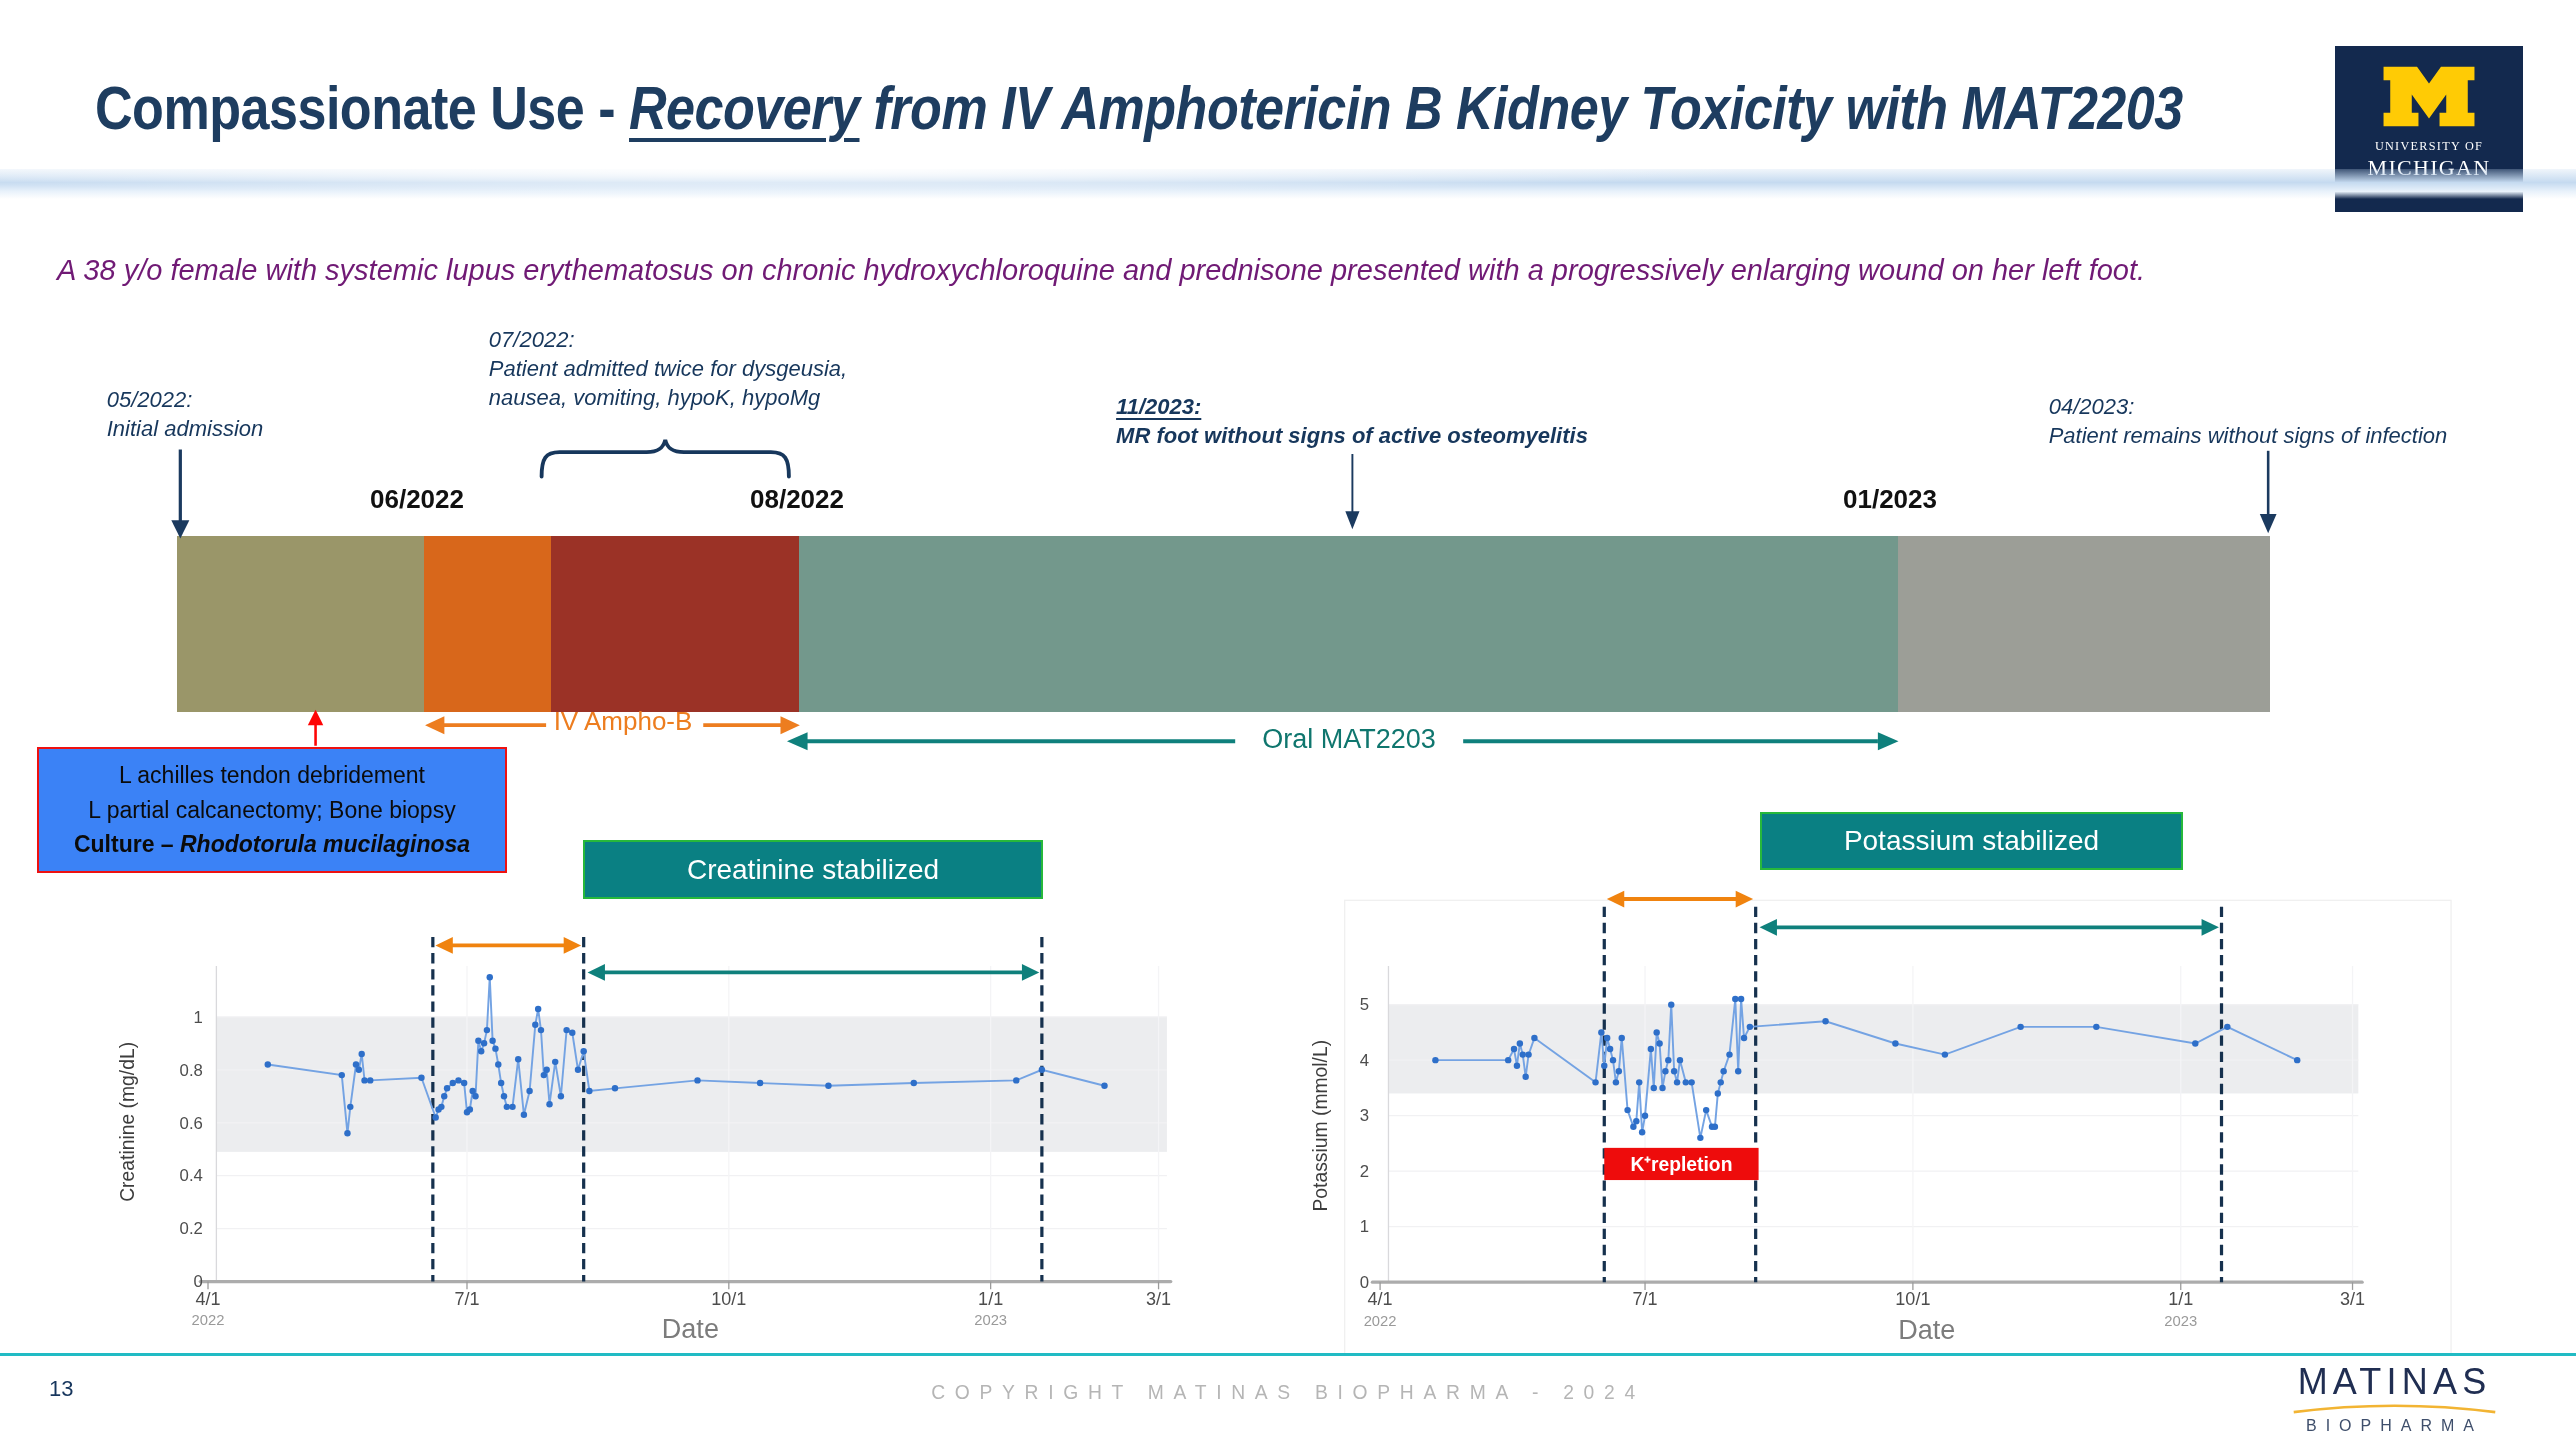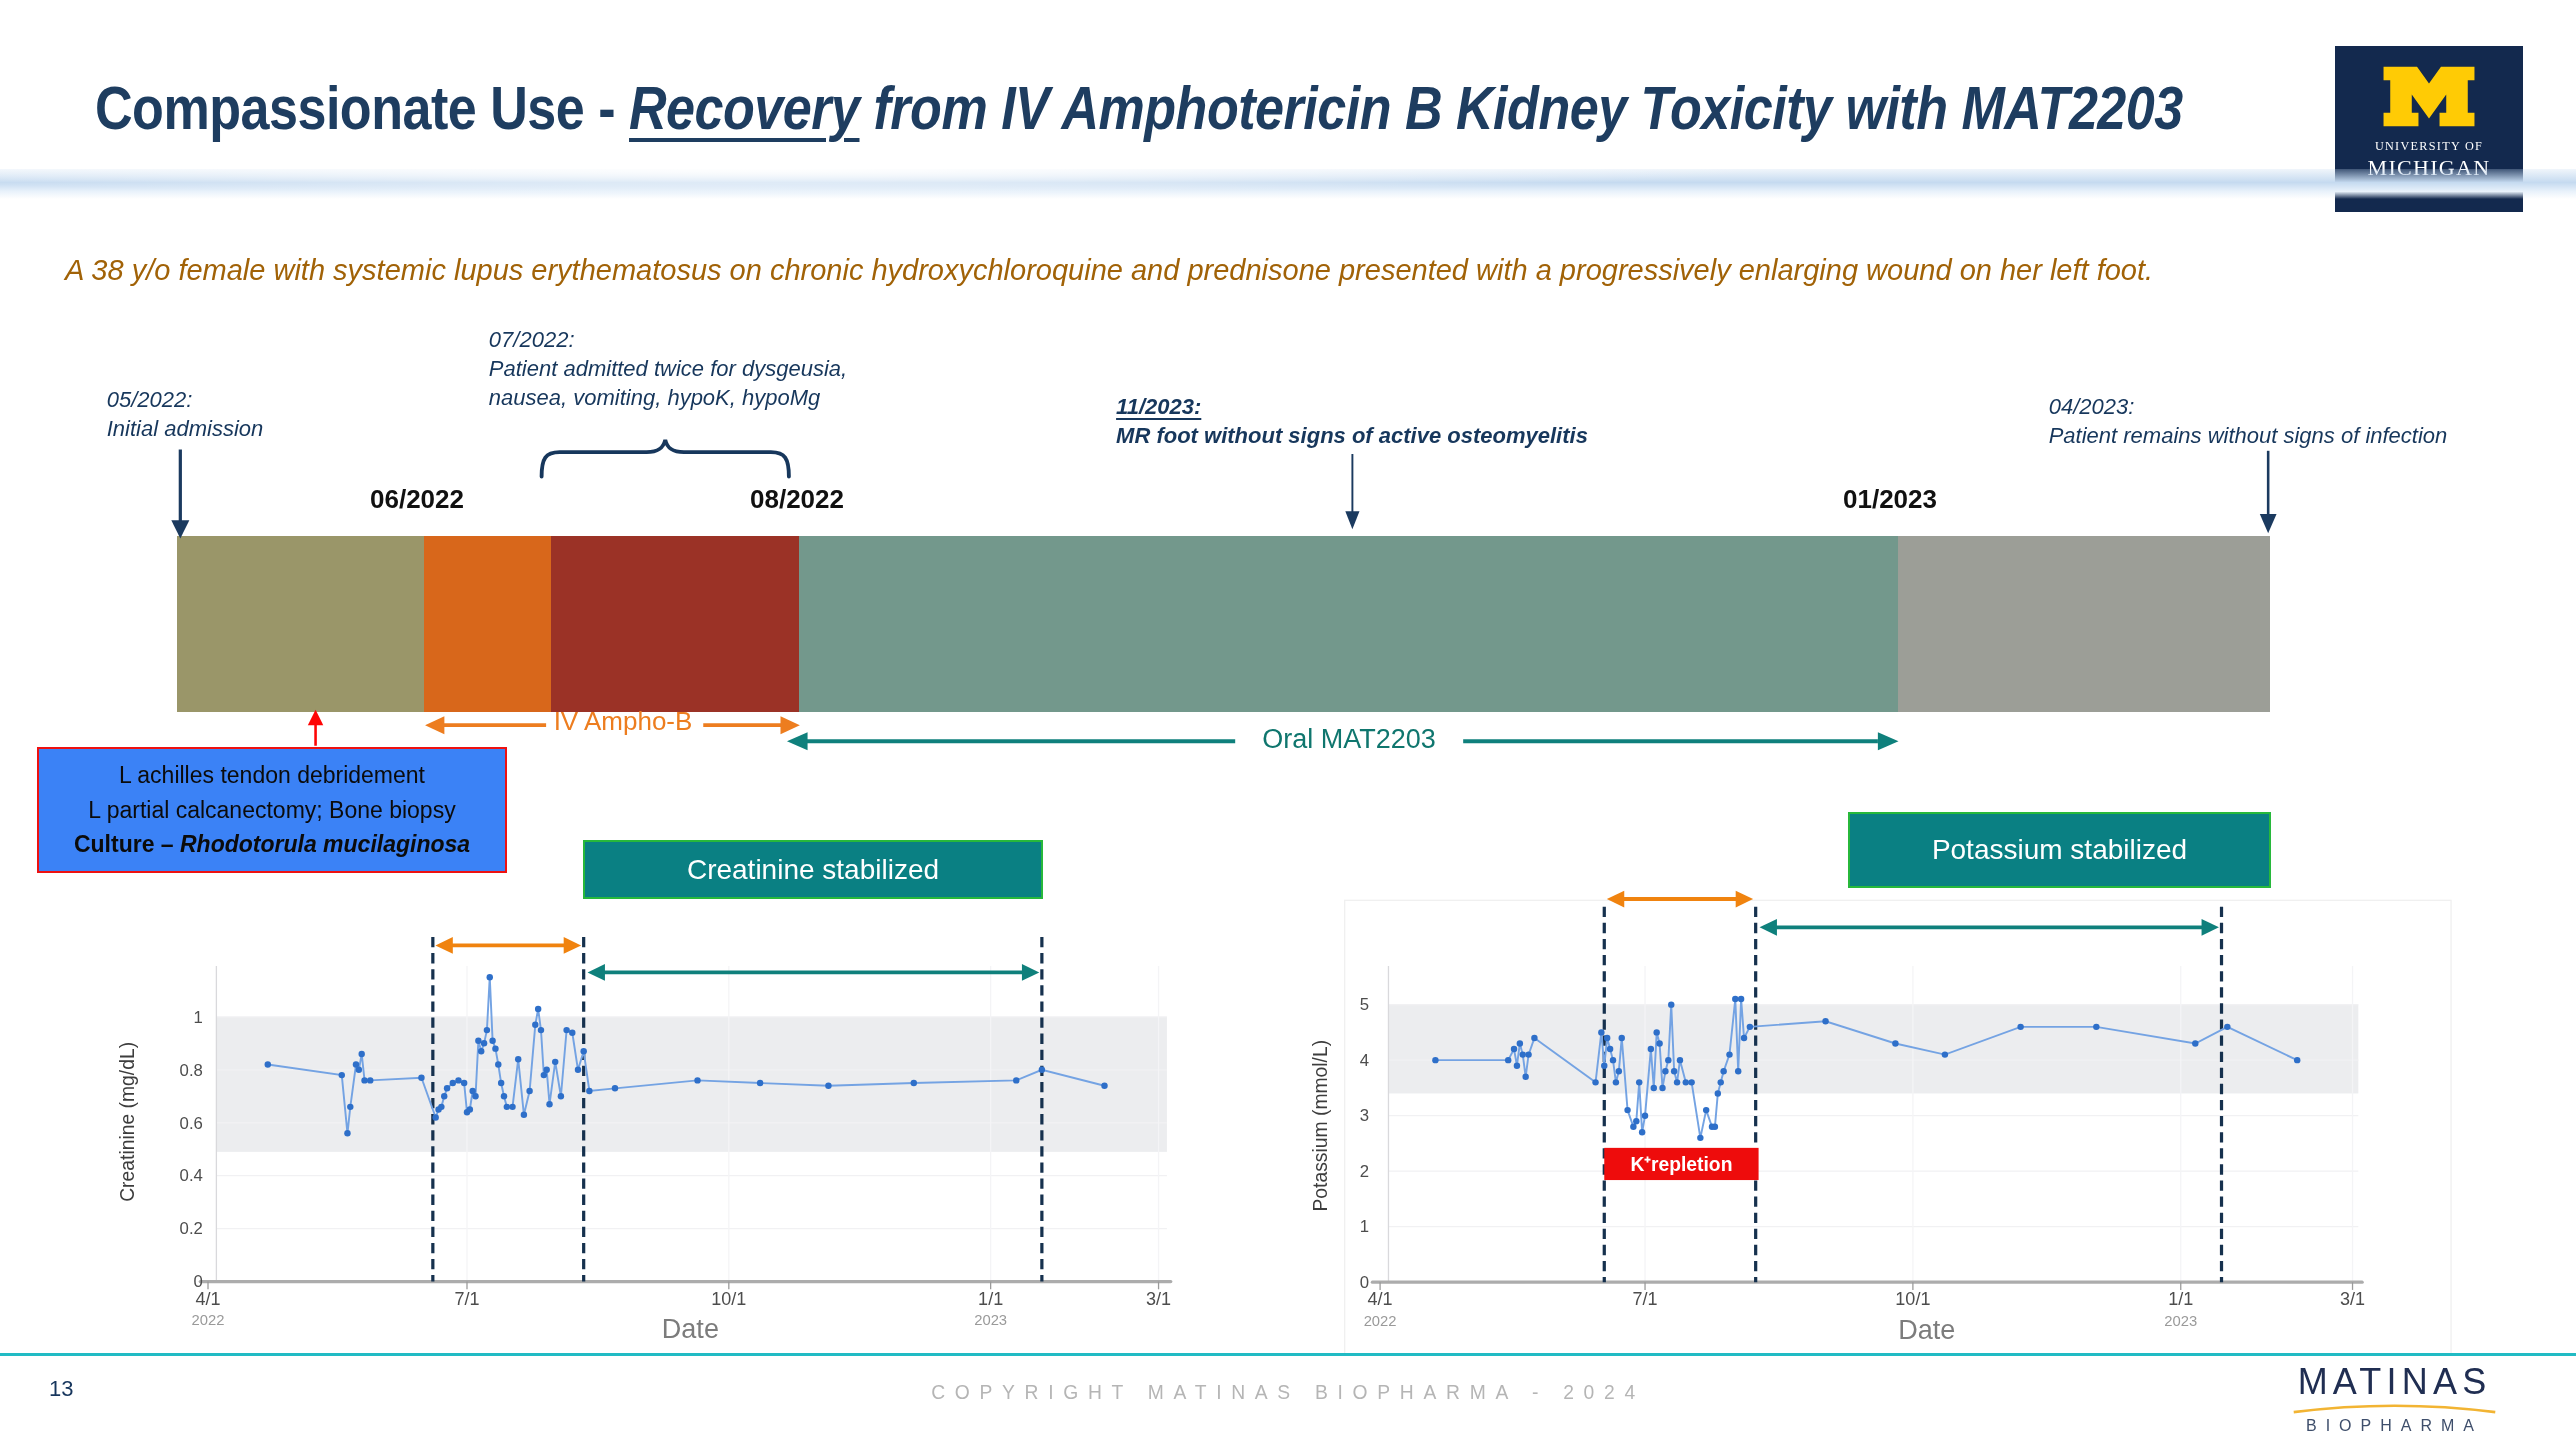--- a/index.html
+++ b/index.html
@@ -15,41 +15,41 @@
   
   #um-logo{left:2335px;top:46px;width:188px;height:166px;background:#13294E;display:flex;
            flex-direction:column;align-items:center;padding-top:16.7px;box-sizing:border-box;}
   #um-logo .l1{color:#fff;font-family:"Liberation Serif",serif;font-size:12.2px;letter-spacing:1.3px;margin-top:9px;}
   #um-logo .l2{color:#fff;font-family:"Liberation Serif",serif;font-size:22px;letter-spacing:1.3px;margin-top:1.3px;}
   
   #divider{left:0;top:169px;width:2576px;height:30px;
     background:radial-gradient(ellipse 55% 120% at 30% 0%,rgba(255,255,255,.95),rgba(255,255,255,0) 70%),
                linear-gradient(180deg,rgba(197,218,240,.25) 0%,#C5DAF0 45%,#E9F2FB 75%,rgba(255,255,255,0) 100%);}
   
-  #subtitle{left:57px;top:254px;width:2460px;color:#a16207;font-size:29px;font-style:italic;margin-left:8px;}
+  #subtitle{left:57px;top:254px;width:2460px;color:#701a75;font-size:29px;font-style:italic;}
   
   .event{color:#17375C;font-size:22px;text-align:left;line-height:1.32;white-space:nowrap;font-style:italic;}
   .month-label{color:#111;font-size:26px;font-weight:700;white-space:nowrap;}
   .bold{font-weight:700;}
   .undl{text-decoration:underline;text-decoration-thickness:1.9px;text-underline-offset:3.9px;}
   
   #timeline-bar{left:177px;top:536px;width:2093px;height:176px;display:flex;}
   #timeline-bar div{height:100%;}
   
   #iv-label{left:623px;top:706px;color:#ED7D1F;font-size:26px;white-space:nowrap;}
   #oral-label{left:1349px;top:724px;color:#0f766e;font-size:27px;white-space:nowrap;}
   
   #callout{left:37px;top:747px;width:470px;box-sizing:border-box;background:#3b82f6;border:2.6px solid #EE1111;
            text-align:center;font-size:23px;color:#0b0b0b;line-height:1.5;padding:9px 3.9px;}
   #callout .sp{font-style:italic;font-weight:700;}
   
   .banner{box-sizing:border-box;background:#0A8083;border:2.6px solid #27B83B;color:#fff;font-size:28px;
           display:flex;align-items:center;justify-content:center;}
   #banner-creatinine{left:583px;top:840px;width:460px;height:59px;}
-  #banner-potassium{left:1848px;top:812px;width:423px;height:76px;}
+  #banner-potassium{left:1760px;top:812px;width:423px;height:58px;}
   
   svg.overlay{position:absolute;left:0;top:0;width:2576px;height:1449px;font-family:"Liberation Sans",sans-serif;}
   
   #footer-line{left:0;top:1353px;width:2576px;height:3.2px;background:#21BBC4;}
   #page-num{left:49px;top:1376px;color:#17365D;font-size:22px;}
   #copyright{left:1288px;top:1382px;color:#B5B5B5;font-size:19.3px;letter-spacing:9.7px;white-space:nowrap;}
   #matinas{left:2285px;top:1361px;width:219px;text-align:center;}
   #matinas .m1{color:#202E52;font-size:36px;letter-spacing:5.2px;font-weight:500;white-space:nowrap;}
   #matinas .m2{color:#3E4E6B;font-size:16px;letter-spacing:9px;margin-top:0px;white-space:nowrap;}
 </style>

